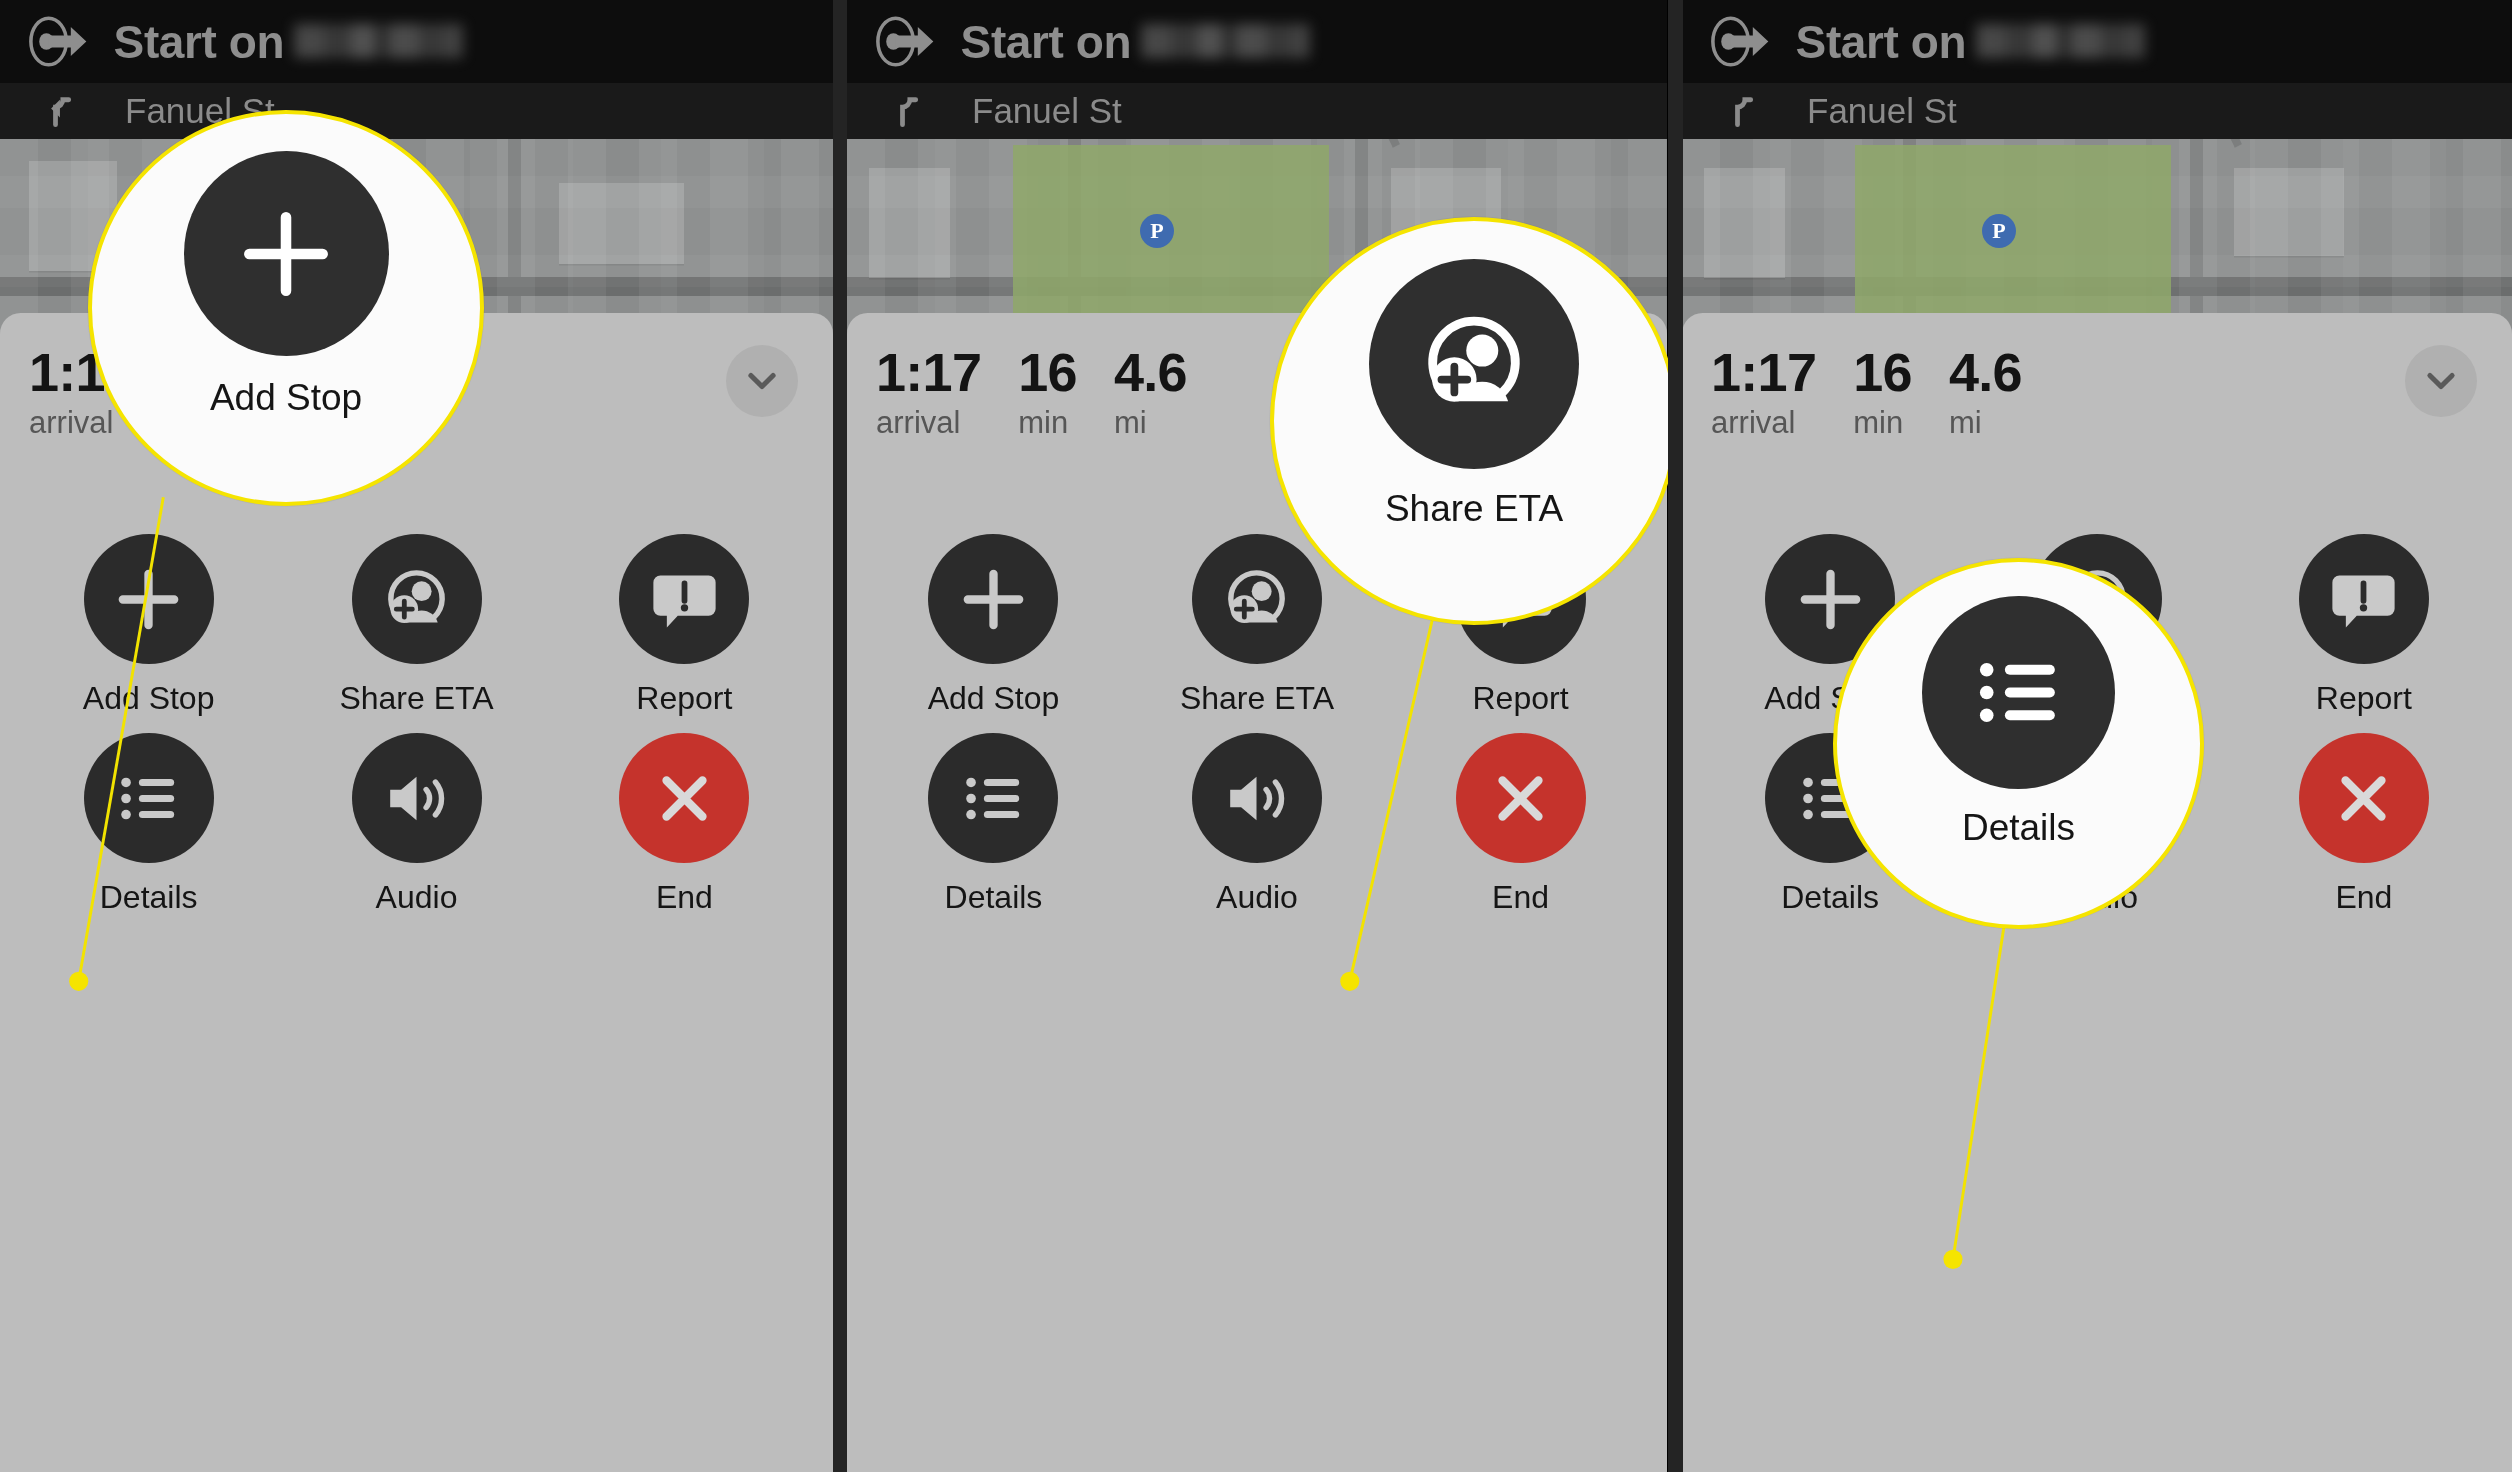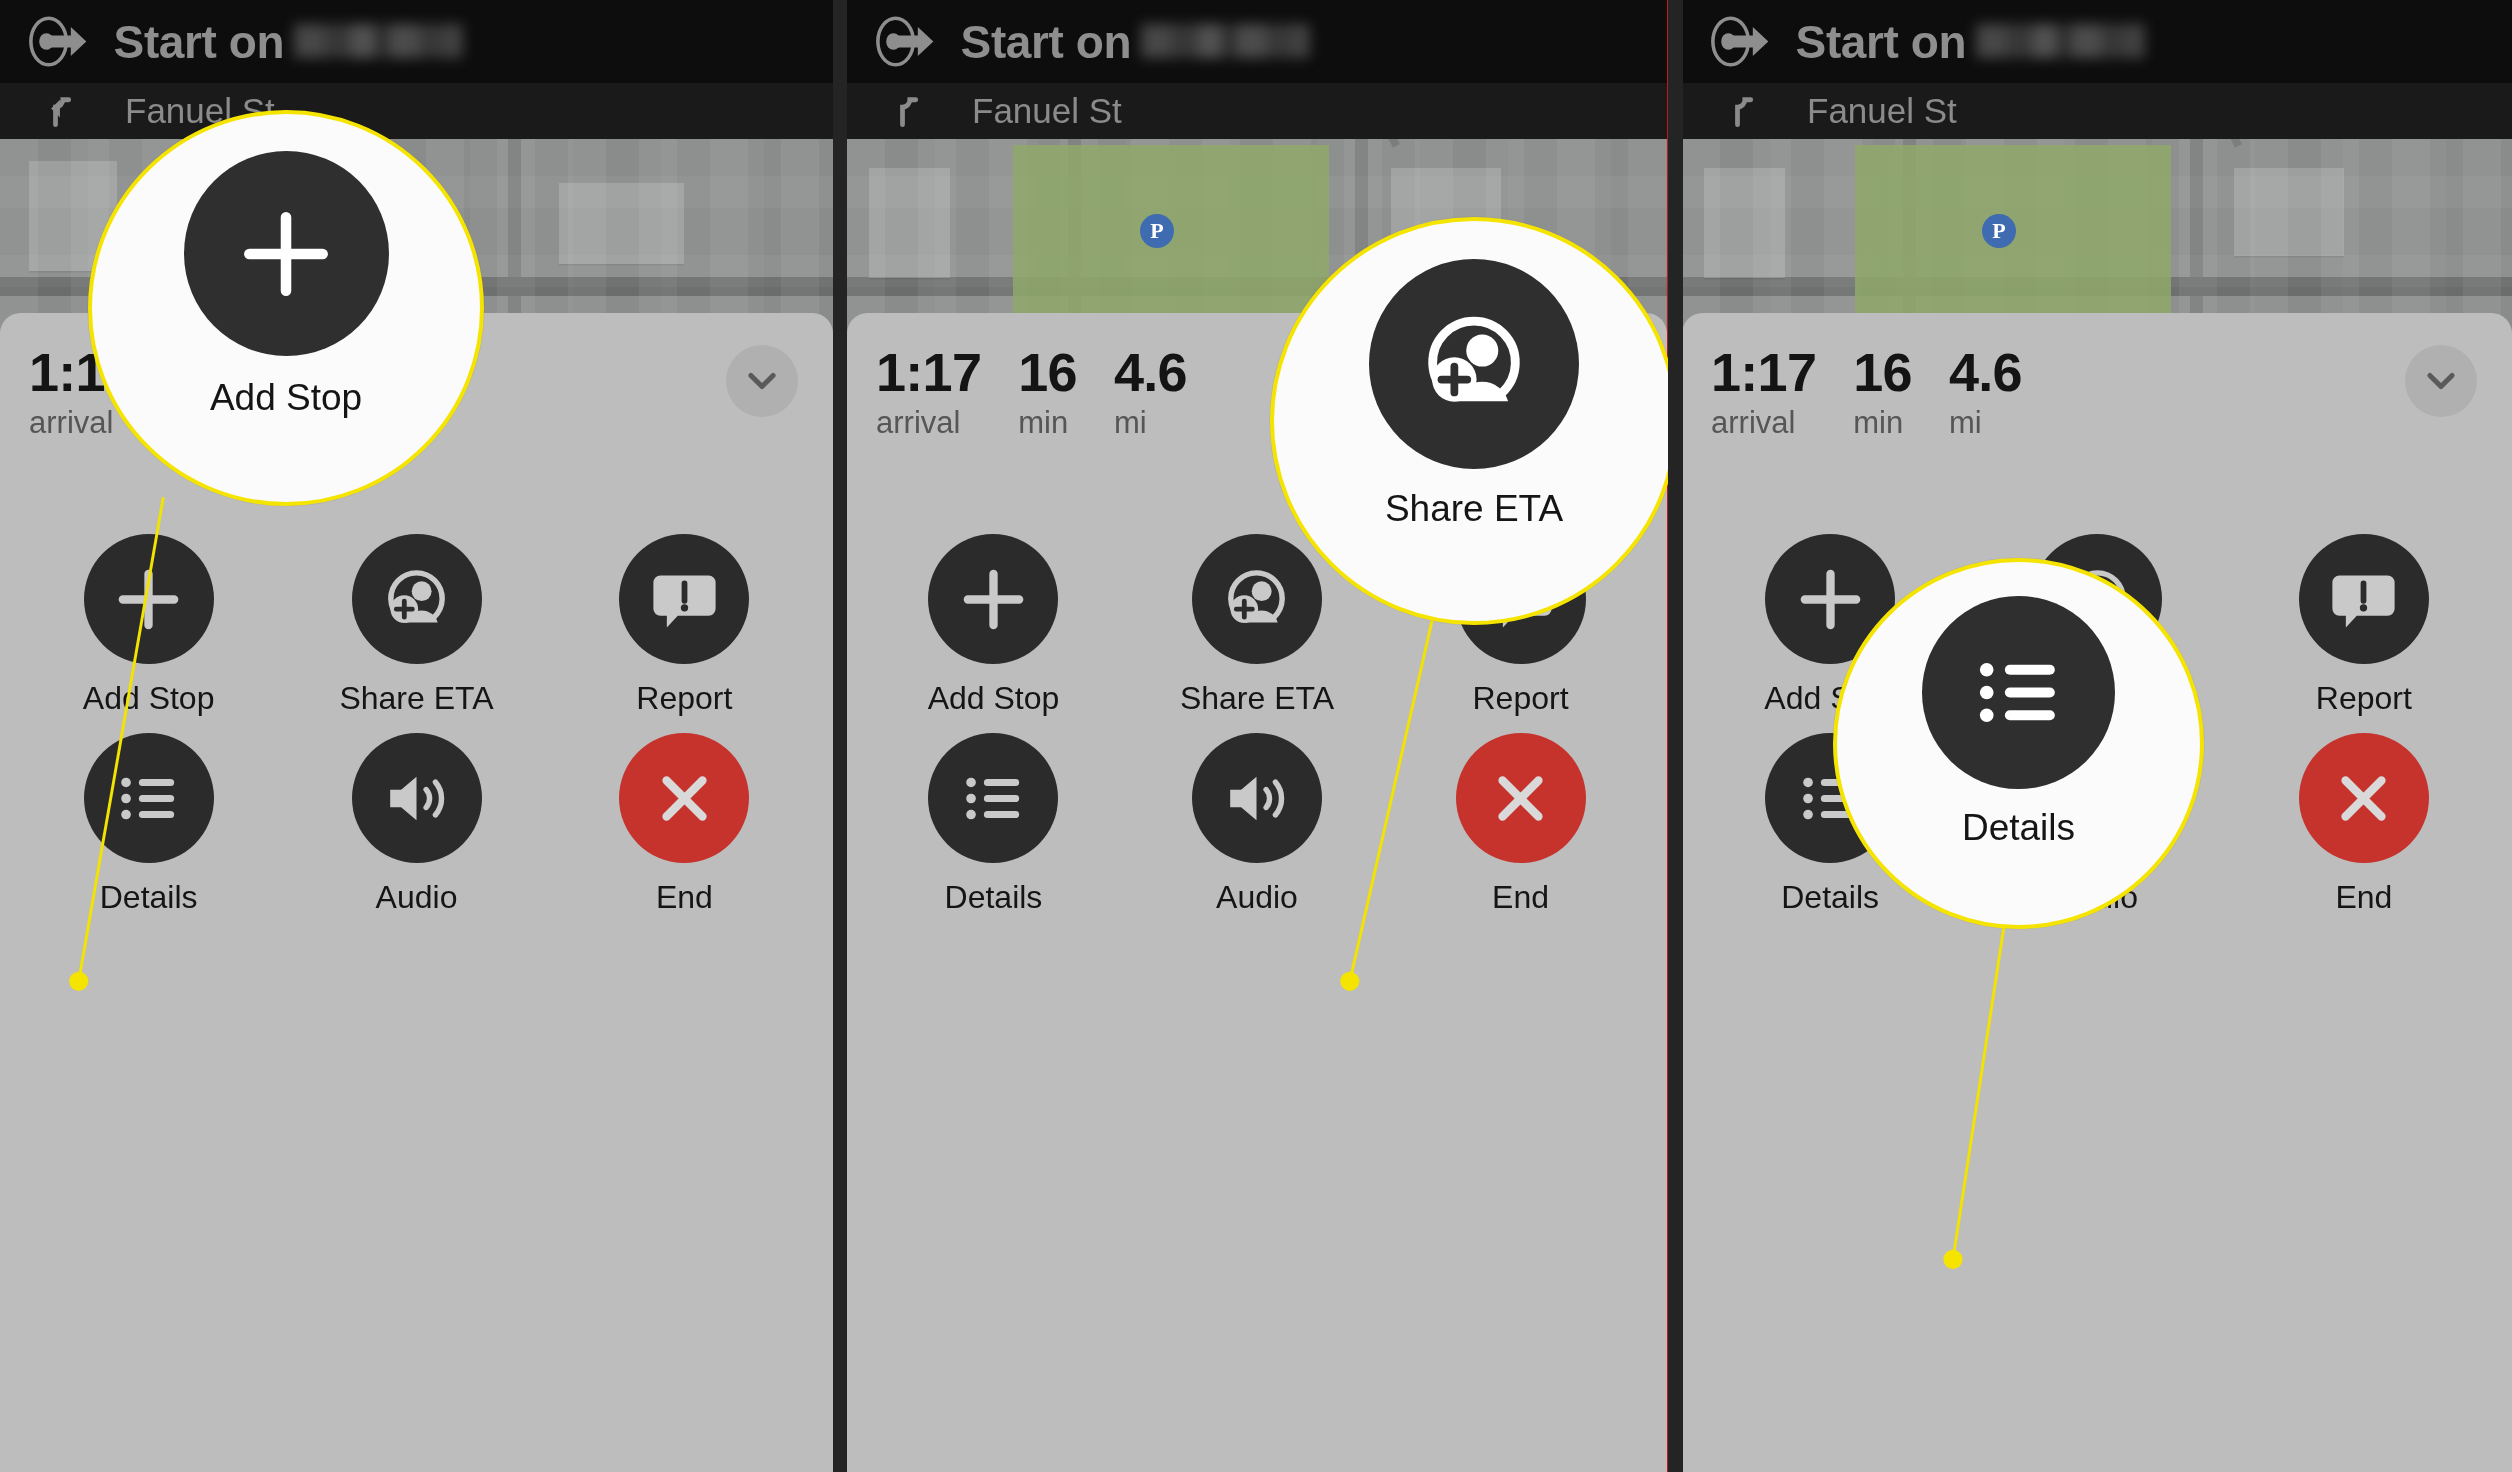--- a/index.html
+++ b/index.html
@@ -1,19 +1,19 @@
 <!DOCTYPE html>
 <html style="font-size:11.8px"><head>
 <meta charset="utf-8">
 <style>
   * { margin:0; padding:0; box-sizing:border-box; }
   html,body { width:2512px; height:1472px; overflow:hidden; background:#1c1c1c;
               font-family:"Liberation Sans", sans-serif; }
 
-  .stage { position:relative; width:2512px; height:1472px; background:#b91c1c; }
+  .stage { position:relative; width:2512px; height:1472px; background:#000000; }
 
   
   .panel { position:absolute; top:0; height:1472px; overflow:hidden; background:#000; }
   #panel-0 { left:0px;    width:833px; }
   #panel-1 { left:847px; width:820px; }
   #panel-2 { left:1682px; width:830px; }
 
   
   .nav-header { position:absolute; left:0; top:0; width:100%; height:83px;
                 background:#0d0d0d; display:flex; align-items:center; padding-left:22px; }

